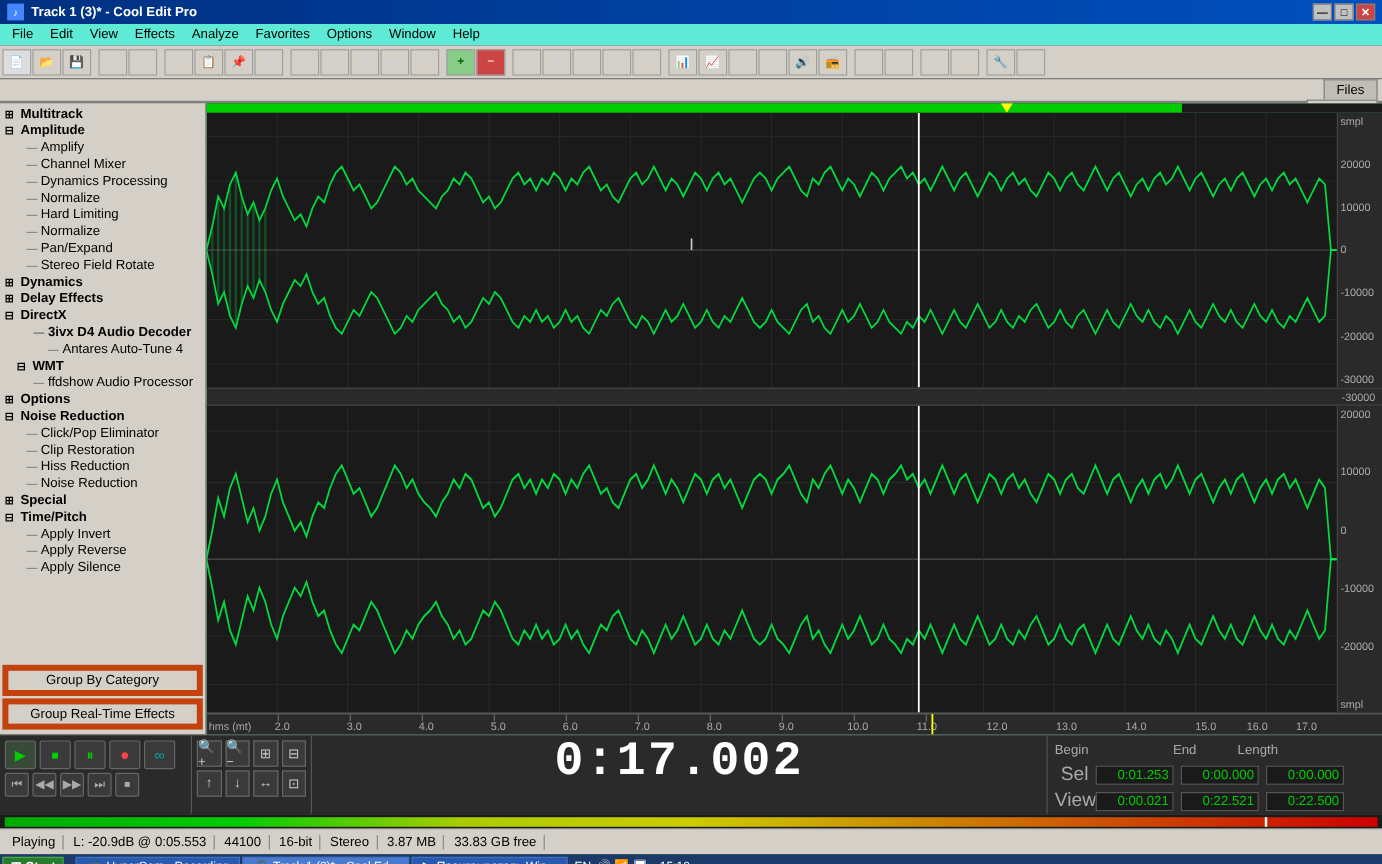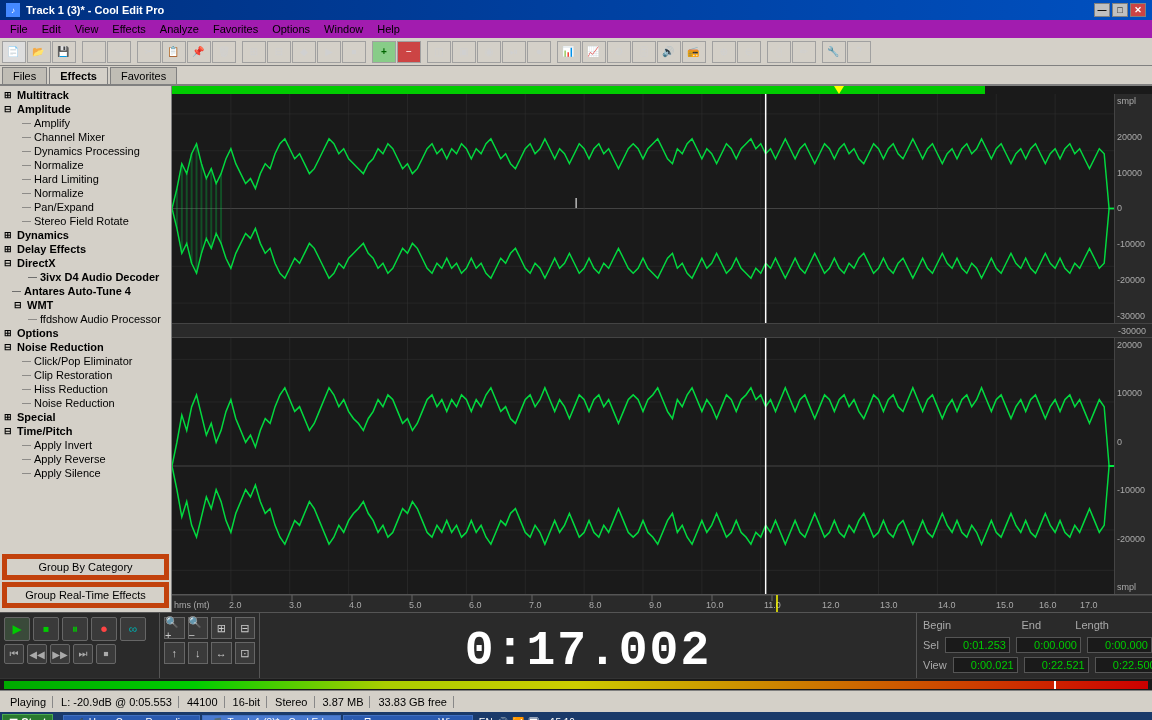--- a/index.html
+++ b/index.html
@@ -35,21 +35,21 @@
     }
     .title-btn {
       width: 16px; height: 14px;
       background: #c0c0c0;
       border: 1px solid #808080;
       display: flex; align-items: center; justify-content: center;
       font-size: 9px; color: #000; cursor: pointer;
     }
     
     #menu-bar {
-      background: #a21caf;
+      background: #5eead4;
       height: 18px;
       display: flex;
       align-items: center;
       padding: 0 4px;
       gap: 2px;
       color: #000;
       font-size: 11px;
     }
     .menu-item {
       padding: 1px 6px;
@@ -74,20 +74,21 @@
     }
     .toolbar-sep { width: 4px; }
     
     #tabs {
       background: #d4d0c8;
       height: 20px;
       display: flex;
       align-items: flex-end;
       padding: 0 2px;
       border-bottom: 2px solid #808080;
+      flex-direction: column;
     }
     .tab {
       padding: 2px 10px;
       background: #c0bdb5;
       border: 1px solid #808080;
       border-bottom: none;
       cursor: pointer;
       font-size: 11px;
       color: #000;
       margin-right: 2px;
@@ -279,47 +280,48 @@
       width: 100px;
       border-right: 1px solid #555;
       display: flex;
       flex-direction: column;
       padding: 4px;
       gap: 3px;
     }
     #time-display {
       flex: 1;
       display: flex;
-      align-items: flex-end;
+      align-items: flex-start;
       justify-content: center;
-      font-size: 48px;
+      font-size: 40px;
       color: white;
       font-family: 'Courier New', monospace;
       font-weight: bold;
       letter-spacing: 2px;
     }
     #time-info {
-      width: 236px;
+      width: 280px;
       border-left: 1px solid #555;
       padding: 6px;
       display: flex;
       flex-direction: column;
       gap: 4px;
       font-size: 11px;
       color: #ccc;
     }
     .time-row {
       display: flex;
       align-items: center;
       gap: 6px;
     }
     .time-label {
       width: 28px;
       color: #aaa;
-      font-size: 11px;
+      font-size: 16px;
+      text-align: right;
     }
     .time-input {
       width: 65px;
       background: #1a1a1a;
       border: 1px solid #555;
       color: #00cc00;
       font-size: 11px;
       padding: 1px 3px;
       text-align: right;
     }
@@ -515,21 +517,21 @@
     <div class="sidebar-group-header">
       <span class="expand-icon">⊞</span>
       <span>Delay Effects</span>
     </div>
 
     <div class="sidebar-group-header">
       <span class="expand-icon">⊟</span>
       <span>DirectX</span>
     </div>
     <div class="sidebar-item" style="padding-left:28px;font-weight:bold;">3ivx D4 Audio Decoder</div>
-    <div class="sidebar-item" style="padding-left:12px;font-weight:bold;">Antares Auto-Tune 4</div>
+    <div class="sidebar-item" style="padding-left:40px;">Antares Auto-Tune 4</div>
 
     <div class="sidebar-sub-group">
       <span class="expand-icon">⊟</span>
       <span>WMT</span>
     </div>
     <div class="sidebar-item" style="padding-left:28px;">ffdshow Audio Processor</div>
 
     <div class="sidebar-group-header">
       <span class="expand-icon">⊞</span>
       <span>Options</span>

